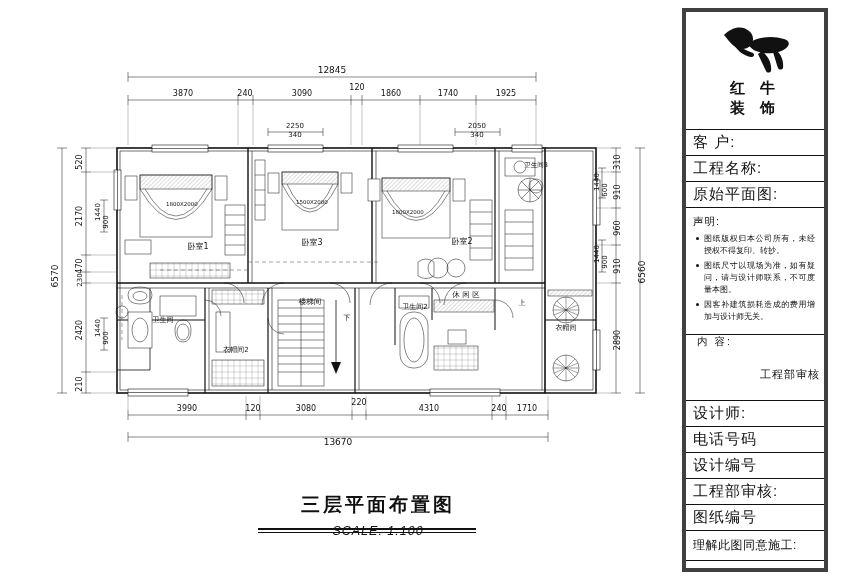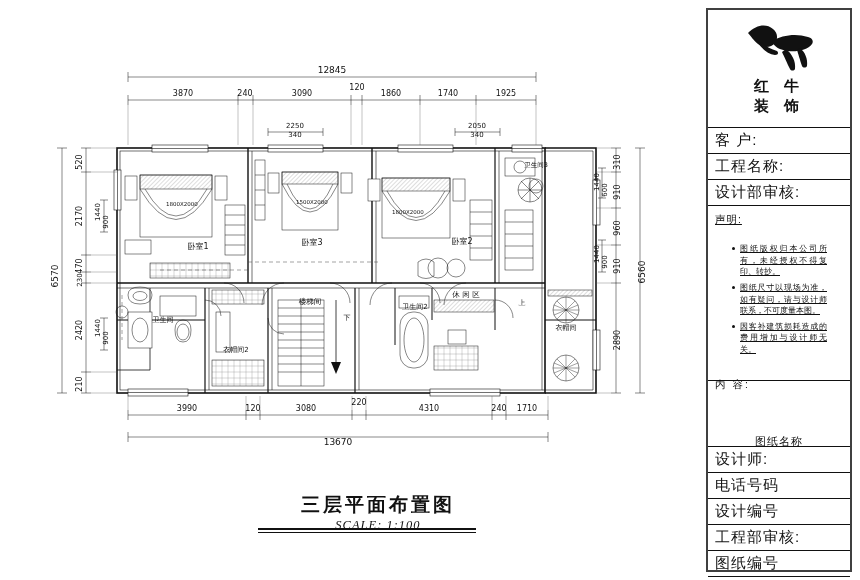--- a/index.html
+++ b/index.html
@@ -5,52 +5,52 @@
   html,body{margin:0;padding:0;}
   body{
     width:860px;height:580px;background:#ffffff;
     font-family:"Liberation Sans","DejaVu Sans",sans-serif;
     color:#111;overflow:hidden;position:relative;
   }
   .page{position:absolute;left:0;top:0;width:860px;height:580px;}
 
   
   .titleblock{
-    position:absolute;left:706px;top:8px;width:146px;height:564px;
-    border:2px solid #404040;box-sizing:border-box;
+    position:absolute;left:682px;top:8px;width:146px;height:564px;
+    border:4px solid #404040;box-sizing:border-box;
   }
   .tb-row{border-bottom:1px solid #111;box-sizing:border-box;position:relative;}
   .tb-logo{height:118px;display:flex;flex-direction:column;align-items:center;justify-content:center;}
   .logo-mark{width:74px;height:52px;}
   .logo-text{
     margin-top:4px;font-size:15px;letter-spacing:5px;font-weight:bold;
     font-family:"DejaVu Sans",sans-serif;
   }
   .logo-text2{font-size:15px;letter-spacing:5px;font-weight:bold;margin-top:1px;
     font-family:"DejaVu Sans",sans-serif;}
   .tb-field{height:26px;display:flex;align-items:center;padding-left:7px;font-size:15px;letter-spacing:1px;}
-  .tb-decl{padding:6px 7px 8px 7px;font-size:8px;line-height:1.45;text-decoration:underline;}
+  .tb-decl{padding:6px 7px 8px 7px;font-size:8px;line-height:1.45;}
   .tb-decl .dt{font-size:10.5px;letter-spacing:1px;margin-bottom:4px;}
-  .tb-decl ul{margin:16px;padding-left:9px;}
+  .tb-decl ul{margin:2px;padding-left:9px;}
   .tb-decl li{margin-bottom:4px;list-style:none;position:relative;text-align:justify;}
   .tb-decl li:before{content:"";position:absolute;left:-8px;top:4px;width:3px;height:3px;background:#111;border-radius:50%;}
-  .tb-content{height:66px;display:flex;flex-direction:column;align-items:center;justify-content:center;gap:28px;}
+  .tb-content{height:66px;display:flex;align-items:center;justify-content:center;gap:28px;}
   .tb-content .lab{font-size:10.5px;letter-spacing:2px;align-self:flex-start;padding-left:7px;}
   .tb-content .val{font-size:11px;letter-spacing:1px;margin-top:14px;}
   .tb-sign{height:30px;display:flex;align-items:center;padding-left:7px;font-size:12px;letter-spacing:0.5px;}
   .tb-last{border-bottom:none;}
 
   
   .drawing{position:absolute;left:0;top:0;width:706px;height:580px;}
   svg{display:block;}
   .cap{
     position:absolute;left:258px;top:492px;width:240px;text-align:center;
   }
   .cap .t1{font-size:19px;font-weight:bold;letter-spacing:3px;font-family:"DejaVu Sans",sans-serif;}
-  .cap .t2{font-size:12.5px;font-style:italic;letter-spacing:1px;font-family:Liberation Serif, serif;}
+  .cap .t2{font-size:12.5px;font-style:italic;letter-spacing:1px;margin-top:6px;font-family:Liberation Sans, sans-serif;}
   .caprule{position:absolute;left:258px;top:528px;width:218px;height:0;border-top:2px solid #111;}
   .caprule2{position:absolute;left:258px;top:532px;width:218px;height:0;border-top:1px solid #111;}
 </style>
 </head>
 <body>
 
 <div class="page">
 
   <div class="drawing">
     <svg width="706" height="580" viewBox="0 0 706 580">
@@ -502,35 +502,35 @@
       <div class="logo-text2">装 饰</div>
     </div>
 
     <div class="tb-row tb-field">
         <span>客  户:</span>
       </div>
     <div class="tb-row tb-field">
         <span>工程名称:</span>
       </div>
     <div class="tb-row tb-field">
-        <span>设计部审核:</span>
+        <span>原始平面图:</span>
       </div>
 
     <div class="tb-row tb-decl">
       <div class="dt">声明:</div>
       <ul>
         <li>图纸版权归本公司所有，未经授权不得复印、转抄。</li>
         <li>图纸尺寸以现场为准，如有疑问，请与设计师联系，不可度量本图。</li>
         <li>因客补建筑损耗造成的费用增加与设计师无关。</li>
       </ul>
     </div>
 
     <div class="tb-row tb-content">
       <div class="lab">内  容:</div>
-      <div class="val">图纸名称</div>
+      <div class="val">工程部审核</div>
     </div>
 
     <div class="tb-row tb-field">
         <span>设计师:</span>
       </div>
     <div class="tb-row tb-field">
         <span>电话号码</span>
       </div>
     <div class="tb-row tb-field">
         <span>设计编号</span>

